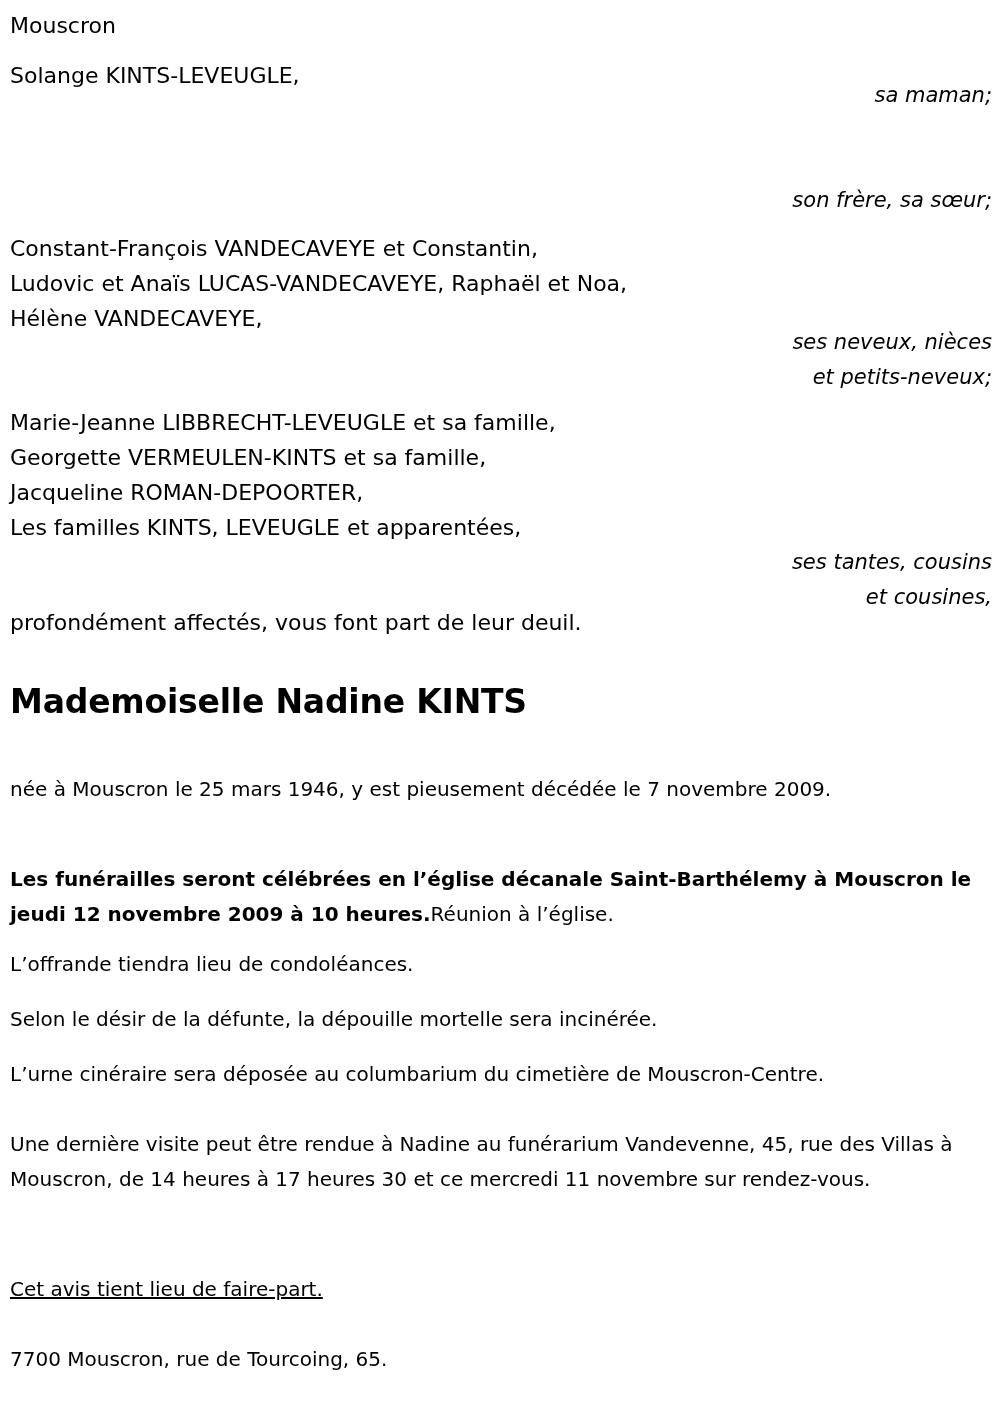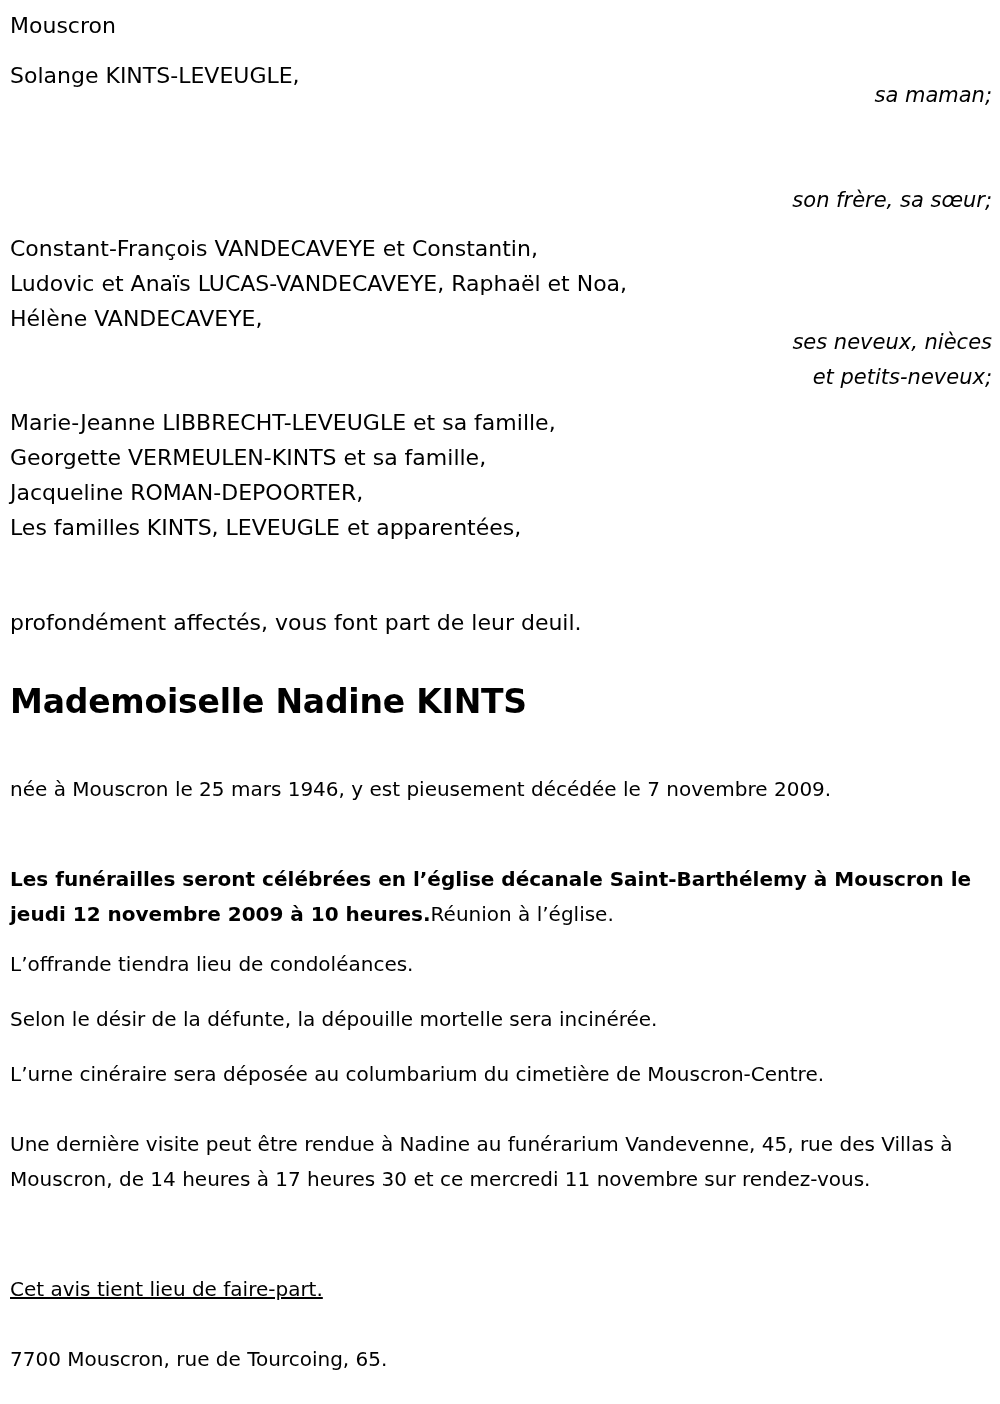--- a/index.html
+++ b/index.html
@@ -104,20 +104,24 @@
     <span class="rel-line">ses neveux, nièces</span>
     <span class="rel-line">et petits-neveux;</span>
   </div>
 
   <div class="block" style="top: 405px;">
     <div class="line">Marie-Jeanne LIBBRECHT-LEVEUGLE et sa famille,</div>
     <div class="line">Georgette VERMEULEN-KINTS et sa famille,</div>
     <div class="line">Jacqueline ROMAN-DEPOORTER,</div>
     <div class="line">Les familles KINTS, LEVEUGLE et apparentées,</div>
   </div>
+  <div class="relation" style="top: 545px;">
+    <span class="rel-line">ses tantes, cousins</span>
+    <span class="rel-line">et cousines,</span>
+  </div>
 
   <div class="block" style="top: 605px;">
     <div class="line">profondément affectés, vous font part de leur deuil.</div>
   </div>
 
   <div class="headline" style="top: 682px;">Mademoiselle Nadine KINTS</div>
 
   <div class="para w-narrow" style="top: 772px;">née à Mouscron le 25 mars 1946, y est pieusement décédée le 7 novembre 2009.</div>
 
   <div class="para w-wide" style="top: 862px;"><span class="strong">Les funérailles seront célébrées en l’église décanale Saint-Barthélemy à Mouscron le jeudi 12 novembre 2009 à 10 heures.</span><span>Réunion à l’église.</span></div>

